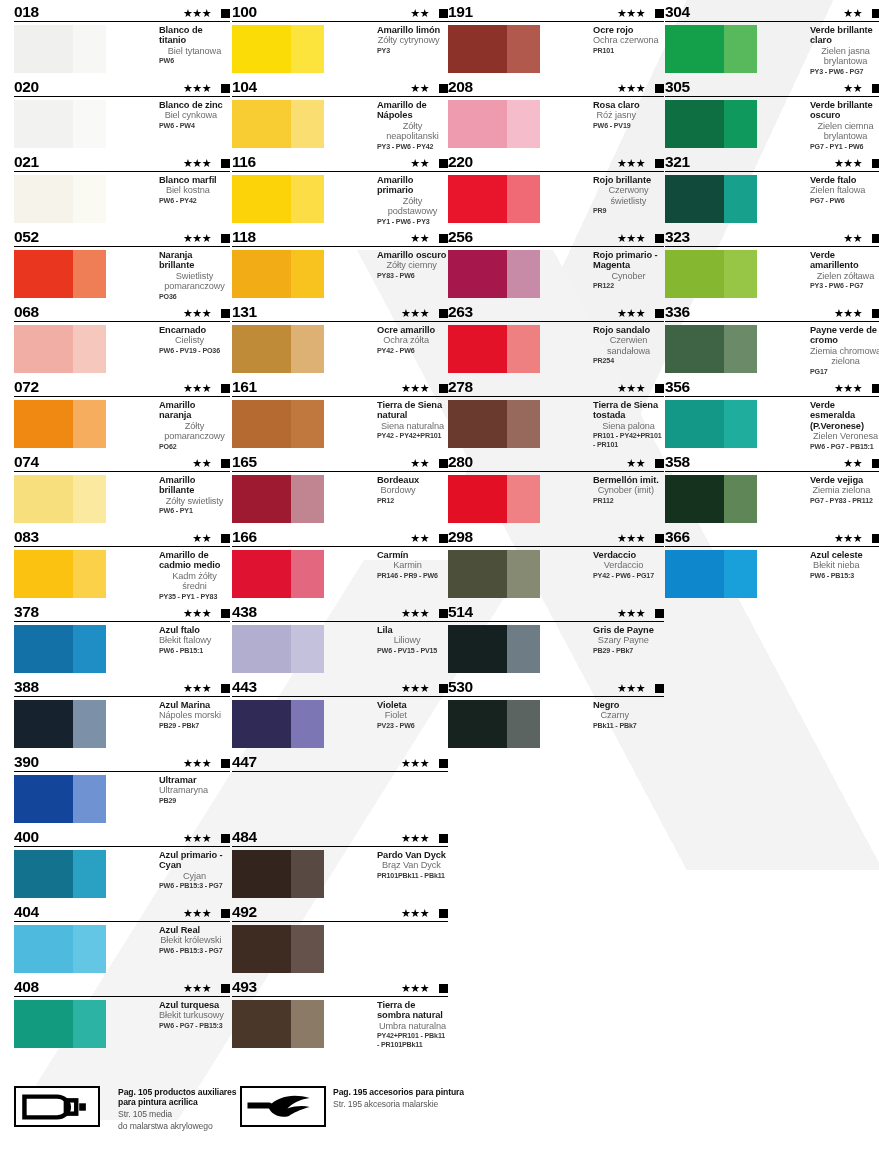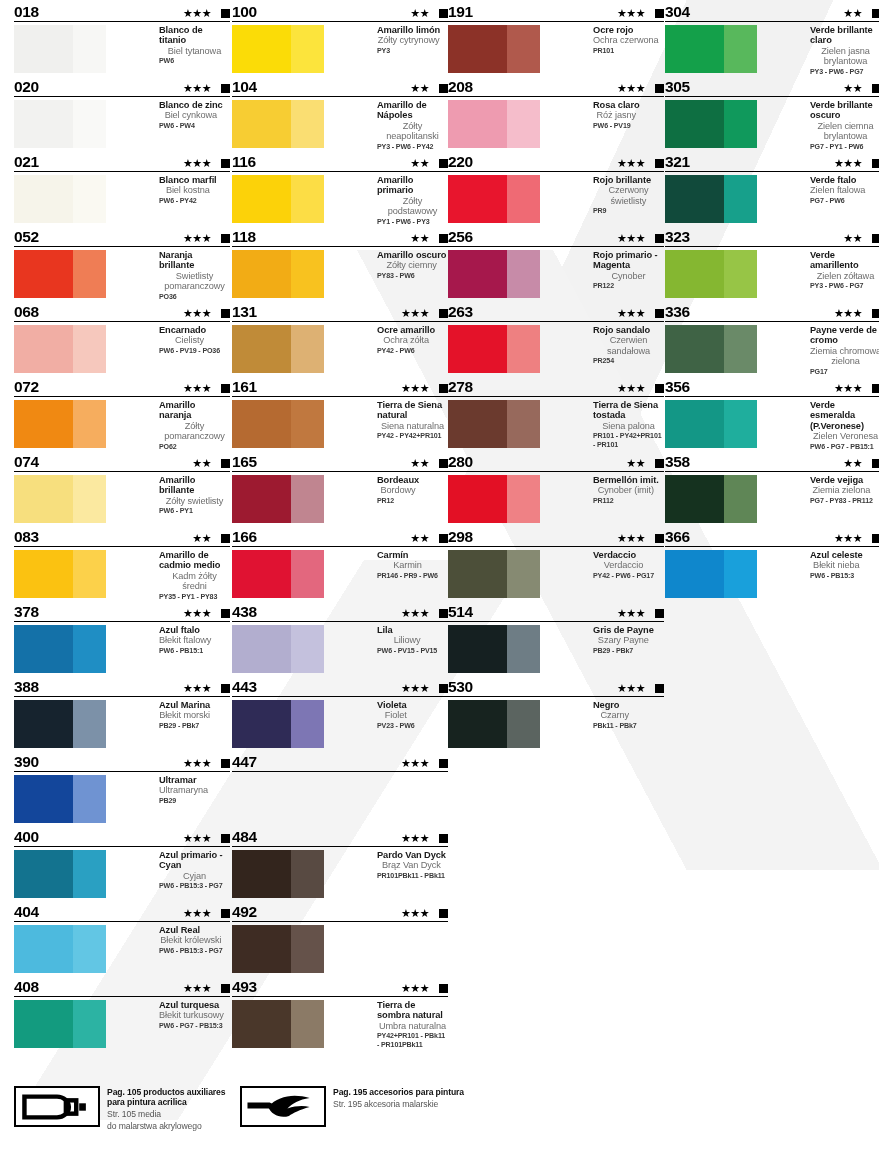--- a/index.html
+++ b/index.html
@@ -64,21 +64,21 @@
     font-size:9.2px;color:#6d6d6d;line-height:10.4px;letter-spacing:-0.1px;text-align:center;
   }
   .pigment{
     font-size:7.1px;color:#3a3a3a;line-height:9px;
     letter-spacing:-0.15px;padding-top:1px;font-weight:bold;
   }
 
   
   .footer{position:absolute;left:14px;top:1086px;width:860px;z-index:3;}
   .fnote{position:absolute;display:flex;align-items:flex-start;}
-  .fnote-0{left:0px;}
+  .fnote-0{left:0px;gap:11px;}
   .fnote-1{left:226px;}
   .fbox{
     width:82px;height:37px;flex:0 0 82px;
     border:2.2px solid #000;background:#fff;
     display:flex;align-items:center;justify-content:center;
   }
   .ftext{padding-left:7px;padding-top:1px;}
   .ftext .fes{font-size:8.6px;font-weight:bold;color:#111;line-height:10px;letter-spacing:-0.1px;}
   .ftext .fpl{font-size:8.6px;color:#555;line-height:10px;letter-spacing:-0.1px;padding-top:2px;}
 </style>
@@ -279,21 +279,21 @@
             <span class="opacity-sq"></span>
           </div>
         </div>
         <div class="card-body">
           <div class="swatch">
             <div class="full" style="background: rgb(22, 35, 46);"></div>
             <div class="tint" style="background: rgb(124, 145, 168);"></div>
           </div>
           <div class="info">
             <div class="name-es">Azul Marina</div>
-            <div class="name-pl">Błekit morski</div>
+            <div class="name-pl">Nápoles morski</div>
             <div class="pigment">PB29 - PBk7</div>
           </div>
         </div>
       </div>
       <div class="card">
         <div class="card-head">
           <div class="code">390</div>
           <div class="marks">
             <span class="stars">★★★</span>
             <span class="opacity-sq"></span>

